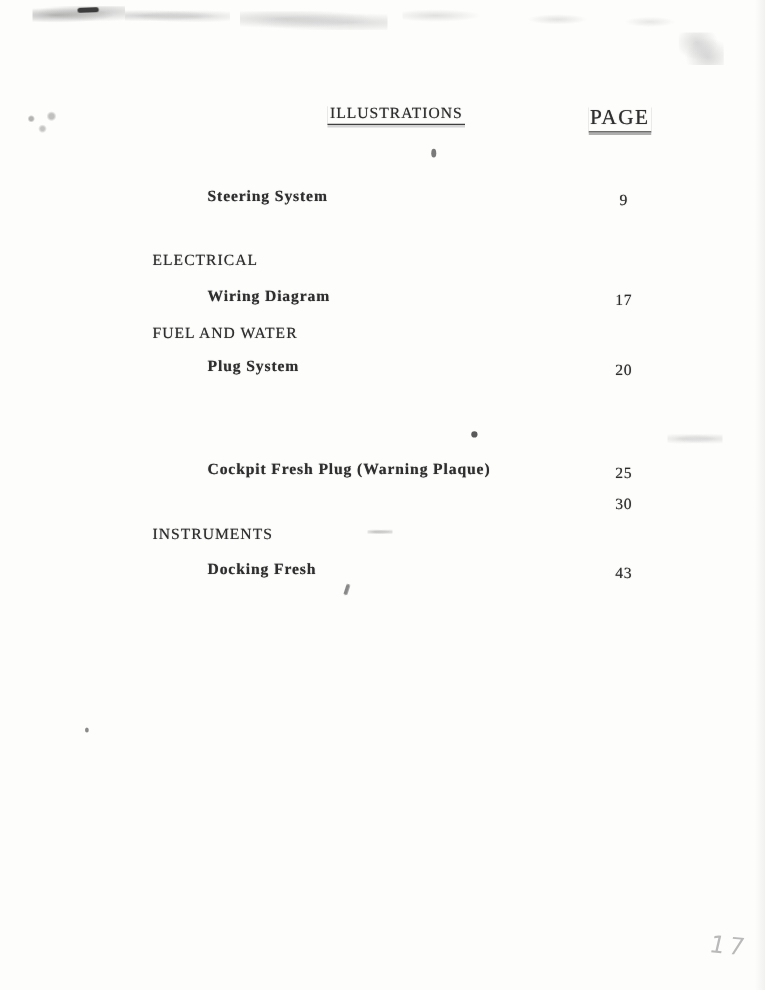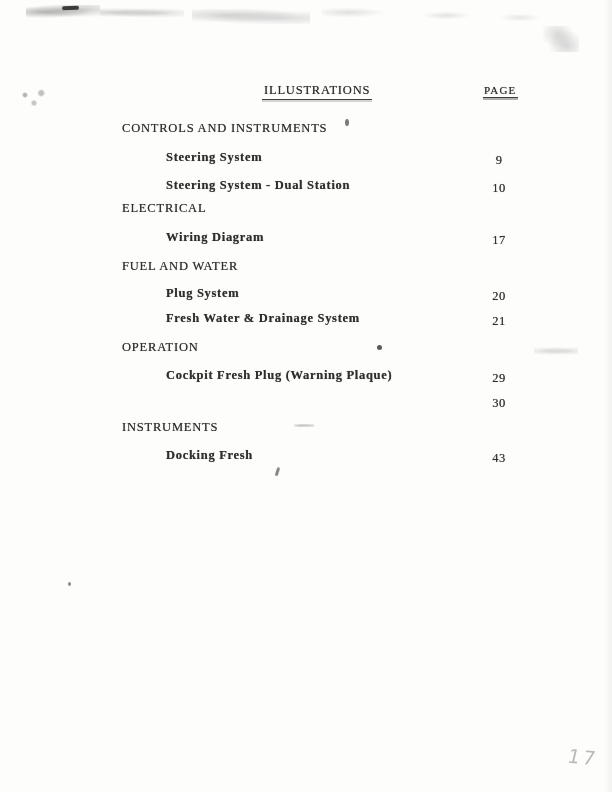--- a/index.html
+++ b/index.html
@@ -28,26 +28,25 @@
     font-size: 12.5px;
     letter-spacing: 0.8px;
     padding: 0 2px 1px 2px;
     border-bottom: 1.3px solid #3f3f3f;
     box-shadow: 0 2px 0 rgba(90,90,90,0.25);
   }
   .page-col-header {
     position: absolute;
     left: 471px;
     top: 84px;
-    font-size: 11px;
+    font-size: 17px;
     letter-spacing: 1.2px;
     padding: 0 1px 1px 1px;
     border-bottom: 1.3px solid #3f3f3f;
     box-shadow: 0 2px 0 rgba(80,80,80,0.45);
-    margin-left: 12px;
   }
   
   .row {
     position: absolute;
     left: 0;
     width: 612px;
     height: 18px;
   }
   .heading-text {
     position: absolute;
@@ -117,58 +116,44 @@
   <div class="noise" style="left:377px;top:345px;width:5px;height:5px;background:#5a5a5a;border-radius:50%;filter:blur(0.4px);"></div>
   <div class="noise speckle" style="left:534px;top:346px;width:44px;height:10px;background:radial-gradient(ellipse at 30% 50%, rgba(160,160,160,0.3), rgba(160,160,160,0) 60%),radial-gradient(ellipse at 75% 50%, rgba(150,150,150,0.28), rgba(150,150,150,0) 60%);"></div>
   <div class="noise speckle" style="left:294px;top:423px;width:20px;height:5px;background:radial-gradient(ellipse at 30% 50%, rgba(120,120,120,0.4), rgba(120,120,120,0) 60%),radial-gradient(ellipse at 80% 50%, rgba(120,120,120,0.35), rgba(120,120,120,0) 60%);"></div>
   <div class="noise" style="left:276px;top:467px;width:2.5px;height:9px;background:#888;border-radius:2px;transform:rotate(18deg);filter:blur(0.5px);"></div>
   <div class="noise" style="left:68px;top:582px;width:3px;height:4px;background:#8a8a8a;border-radius:50%;filter:blur(0.4px);"></div>
   <div class="edge-right"></div>
 
   <span class="doc-title txt">ILLUSTRATIONS</span>
   <span class="page-col-header txt">PAGE</span>
 
-  <div class="row" style="top:121px">
-    <span class="heading-text txt">CONTROLS AND INSTRUMENTS</span>
-  </div>
   <div class="row" style="top:150px">
     <span class="item-label txt">Steering System</span>
     <span class="pagenum txt">9</span>
-  </div>
-  <div class="row" style="top:178px">
-    <span class="item-label txt">Steering System - Dual Station</span>
-    <span class="pagenum txt">10</span>
   </div>
 
   <div class="row" style="top:201px">
     <span class="heading-text txt">ELECTRICAL</span>
   </div>
   <div class="row" style="top:230px">
     <span class="item-label txt">Wiring Diagram</span>
     <span class="pagenum txt">17</span>
   </div>
 
   <div class="row" style="top:259px">
     <span class="heading-text txt">FUEL AND WATER</span>
   </div>
   <div class="row" style="top:286px">
     <span class="item-label txt">Plug System</span>
     <span class="pagenum txt">20</span>
   </div>
-  <div class="row" style="top:311px">
-    <span class="item-label txt">Fresh Water &amp; Drainage System</span>
-    <span class="pagenum txt">21</span>
-  </div>
 
-  <div class="row" style="top:340px">
-    <span class="heading-text txt">OPERATION</span>
-  </div>
   <div class="row" style="top:368px">
     <span class="item-label txt">Cockpit Fresh Plug (Warning Plaque)</span>
-    <span class="pagenum txt">29</span>
+    <span class="pagenum txt">25</span>
   </div>
   <div class="row" style="top:393px">
     <span class="pagenum txt">30</span>
   </div>
 
   <div class="row" style="top:420px">
     <span class="heading-text txt">INSTRUMENTS</span>
   </div>
   <div class="row" style="top:448px">
     <span class="item-label txt">Docking Fresh</span>

